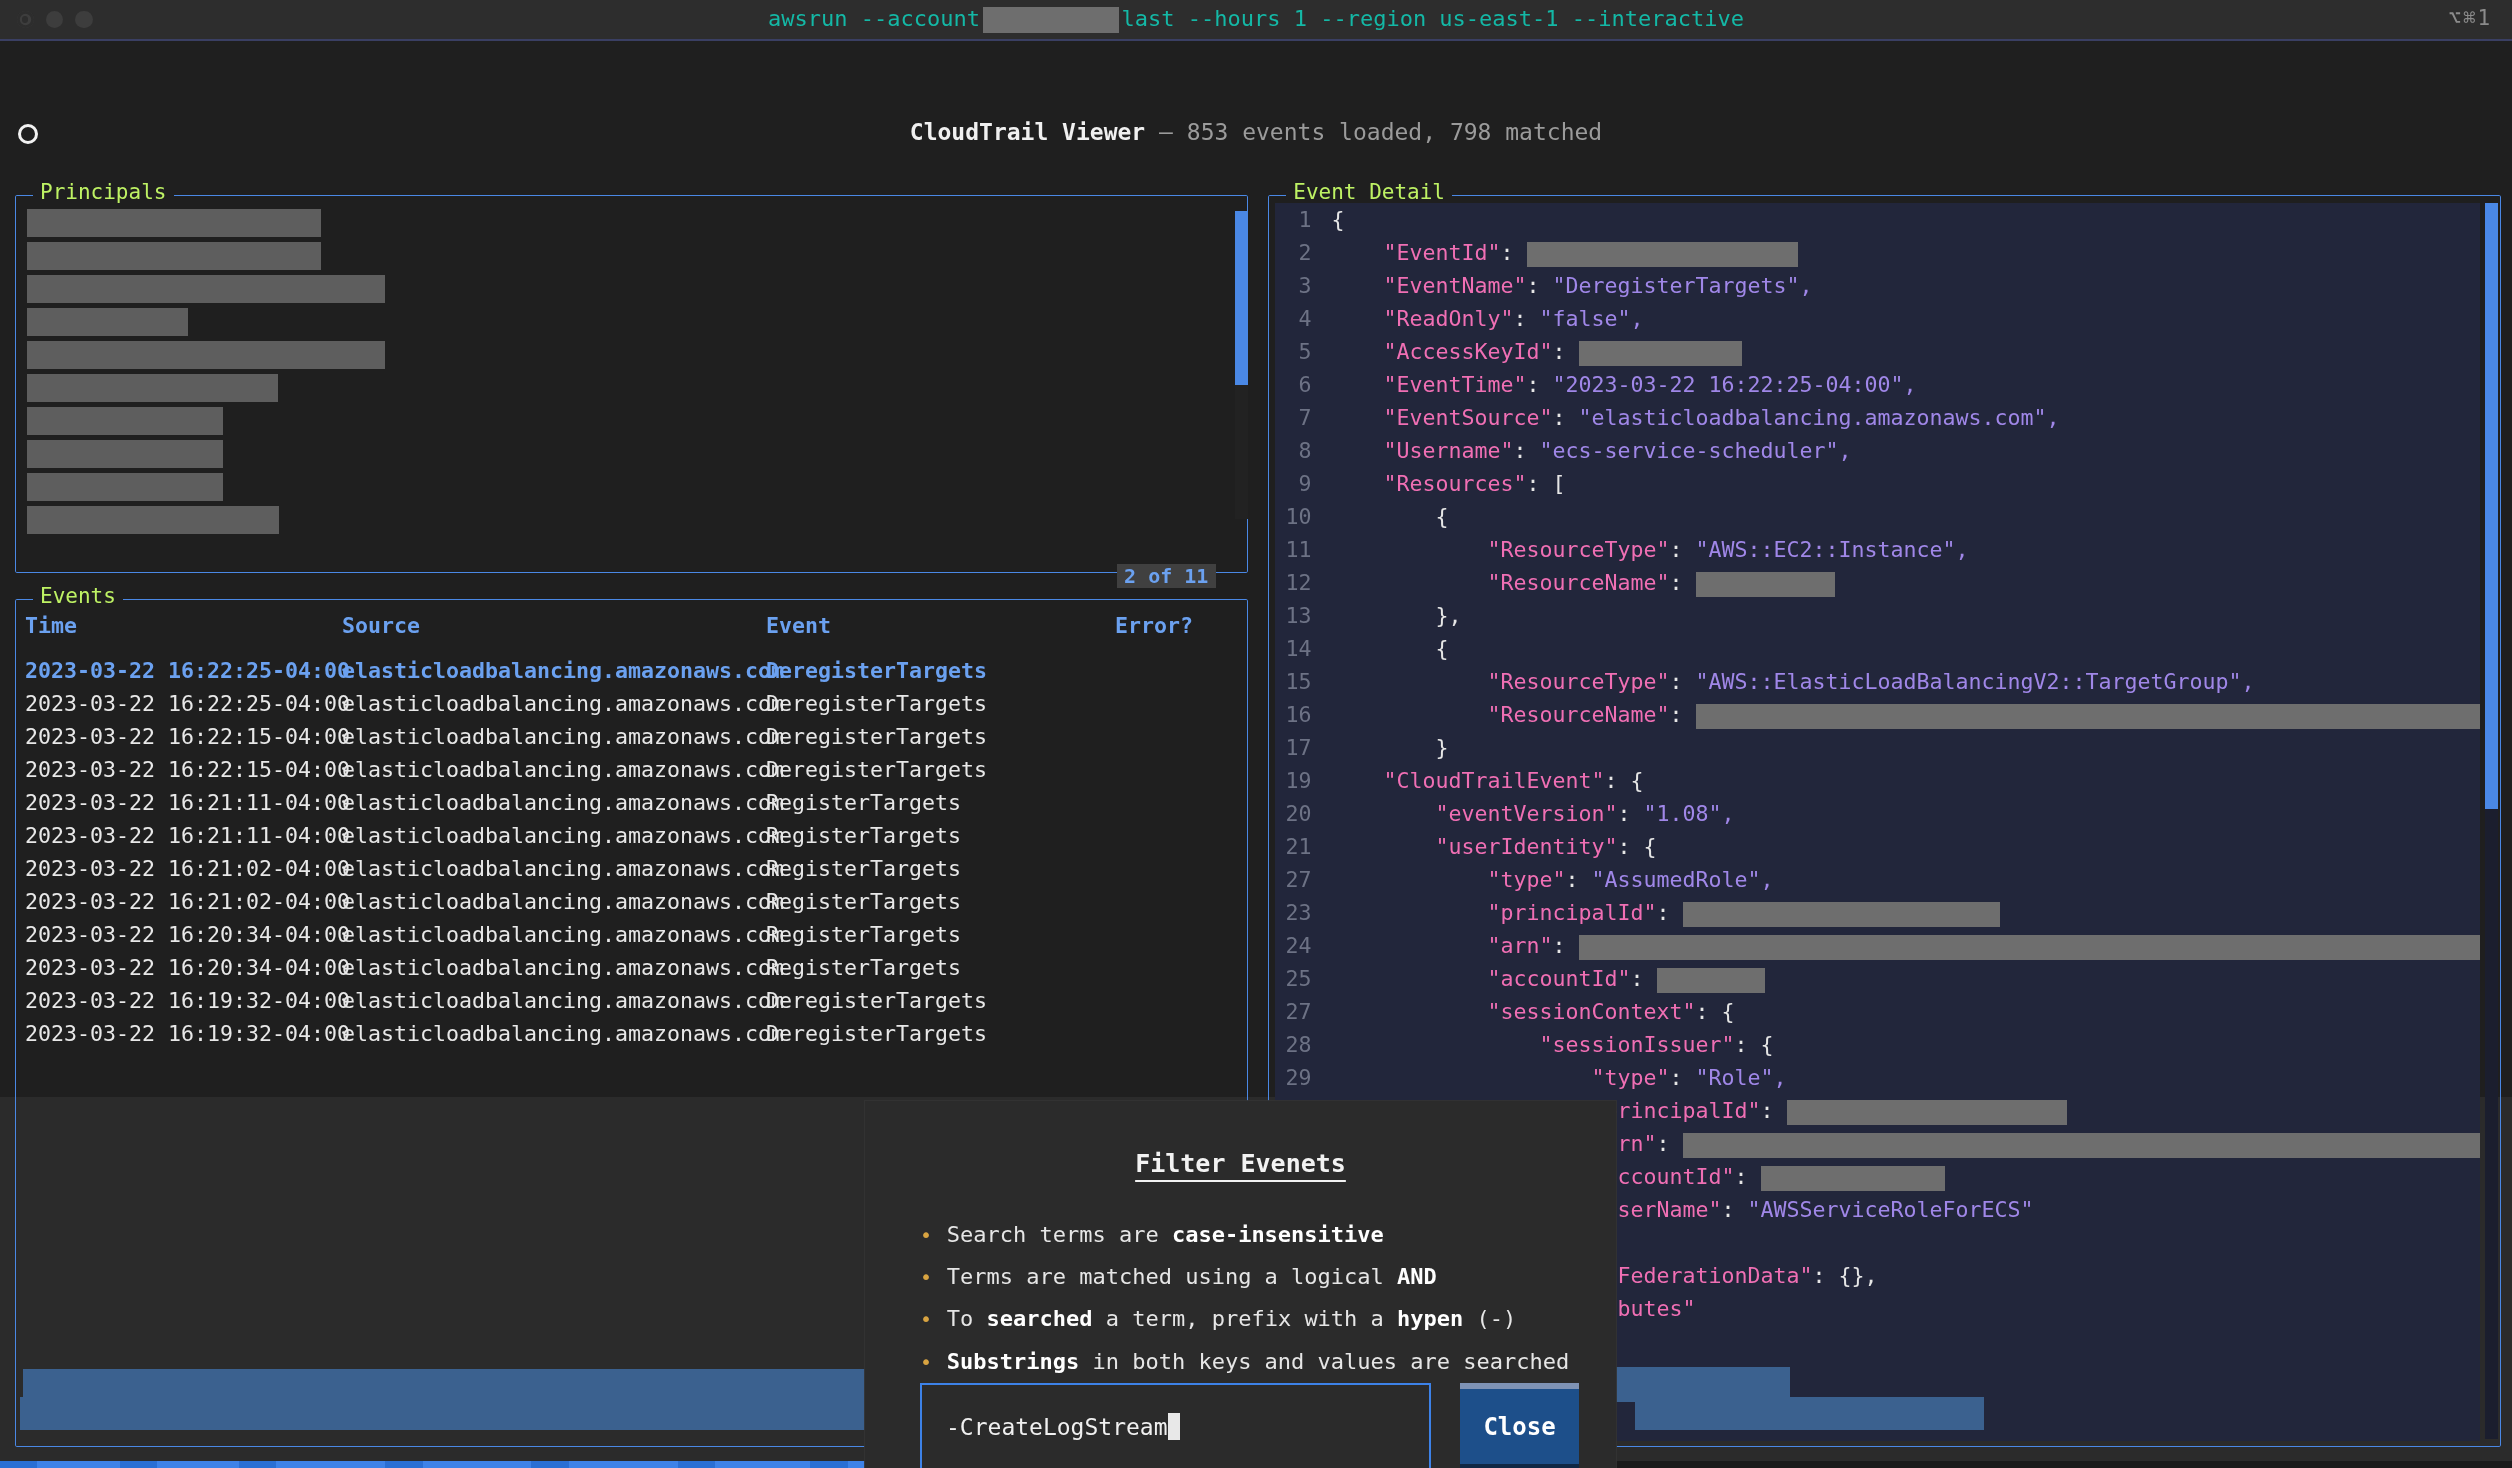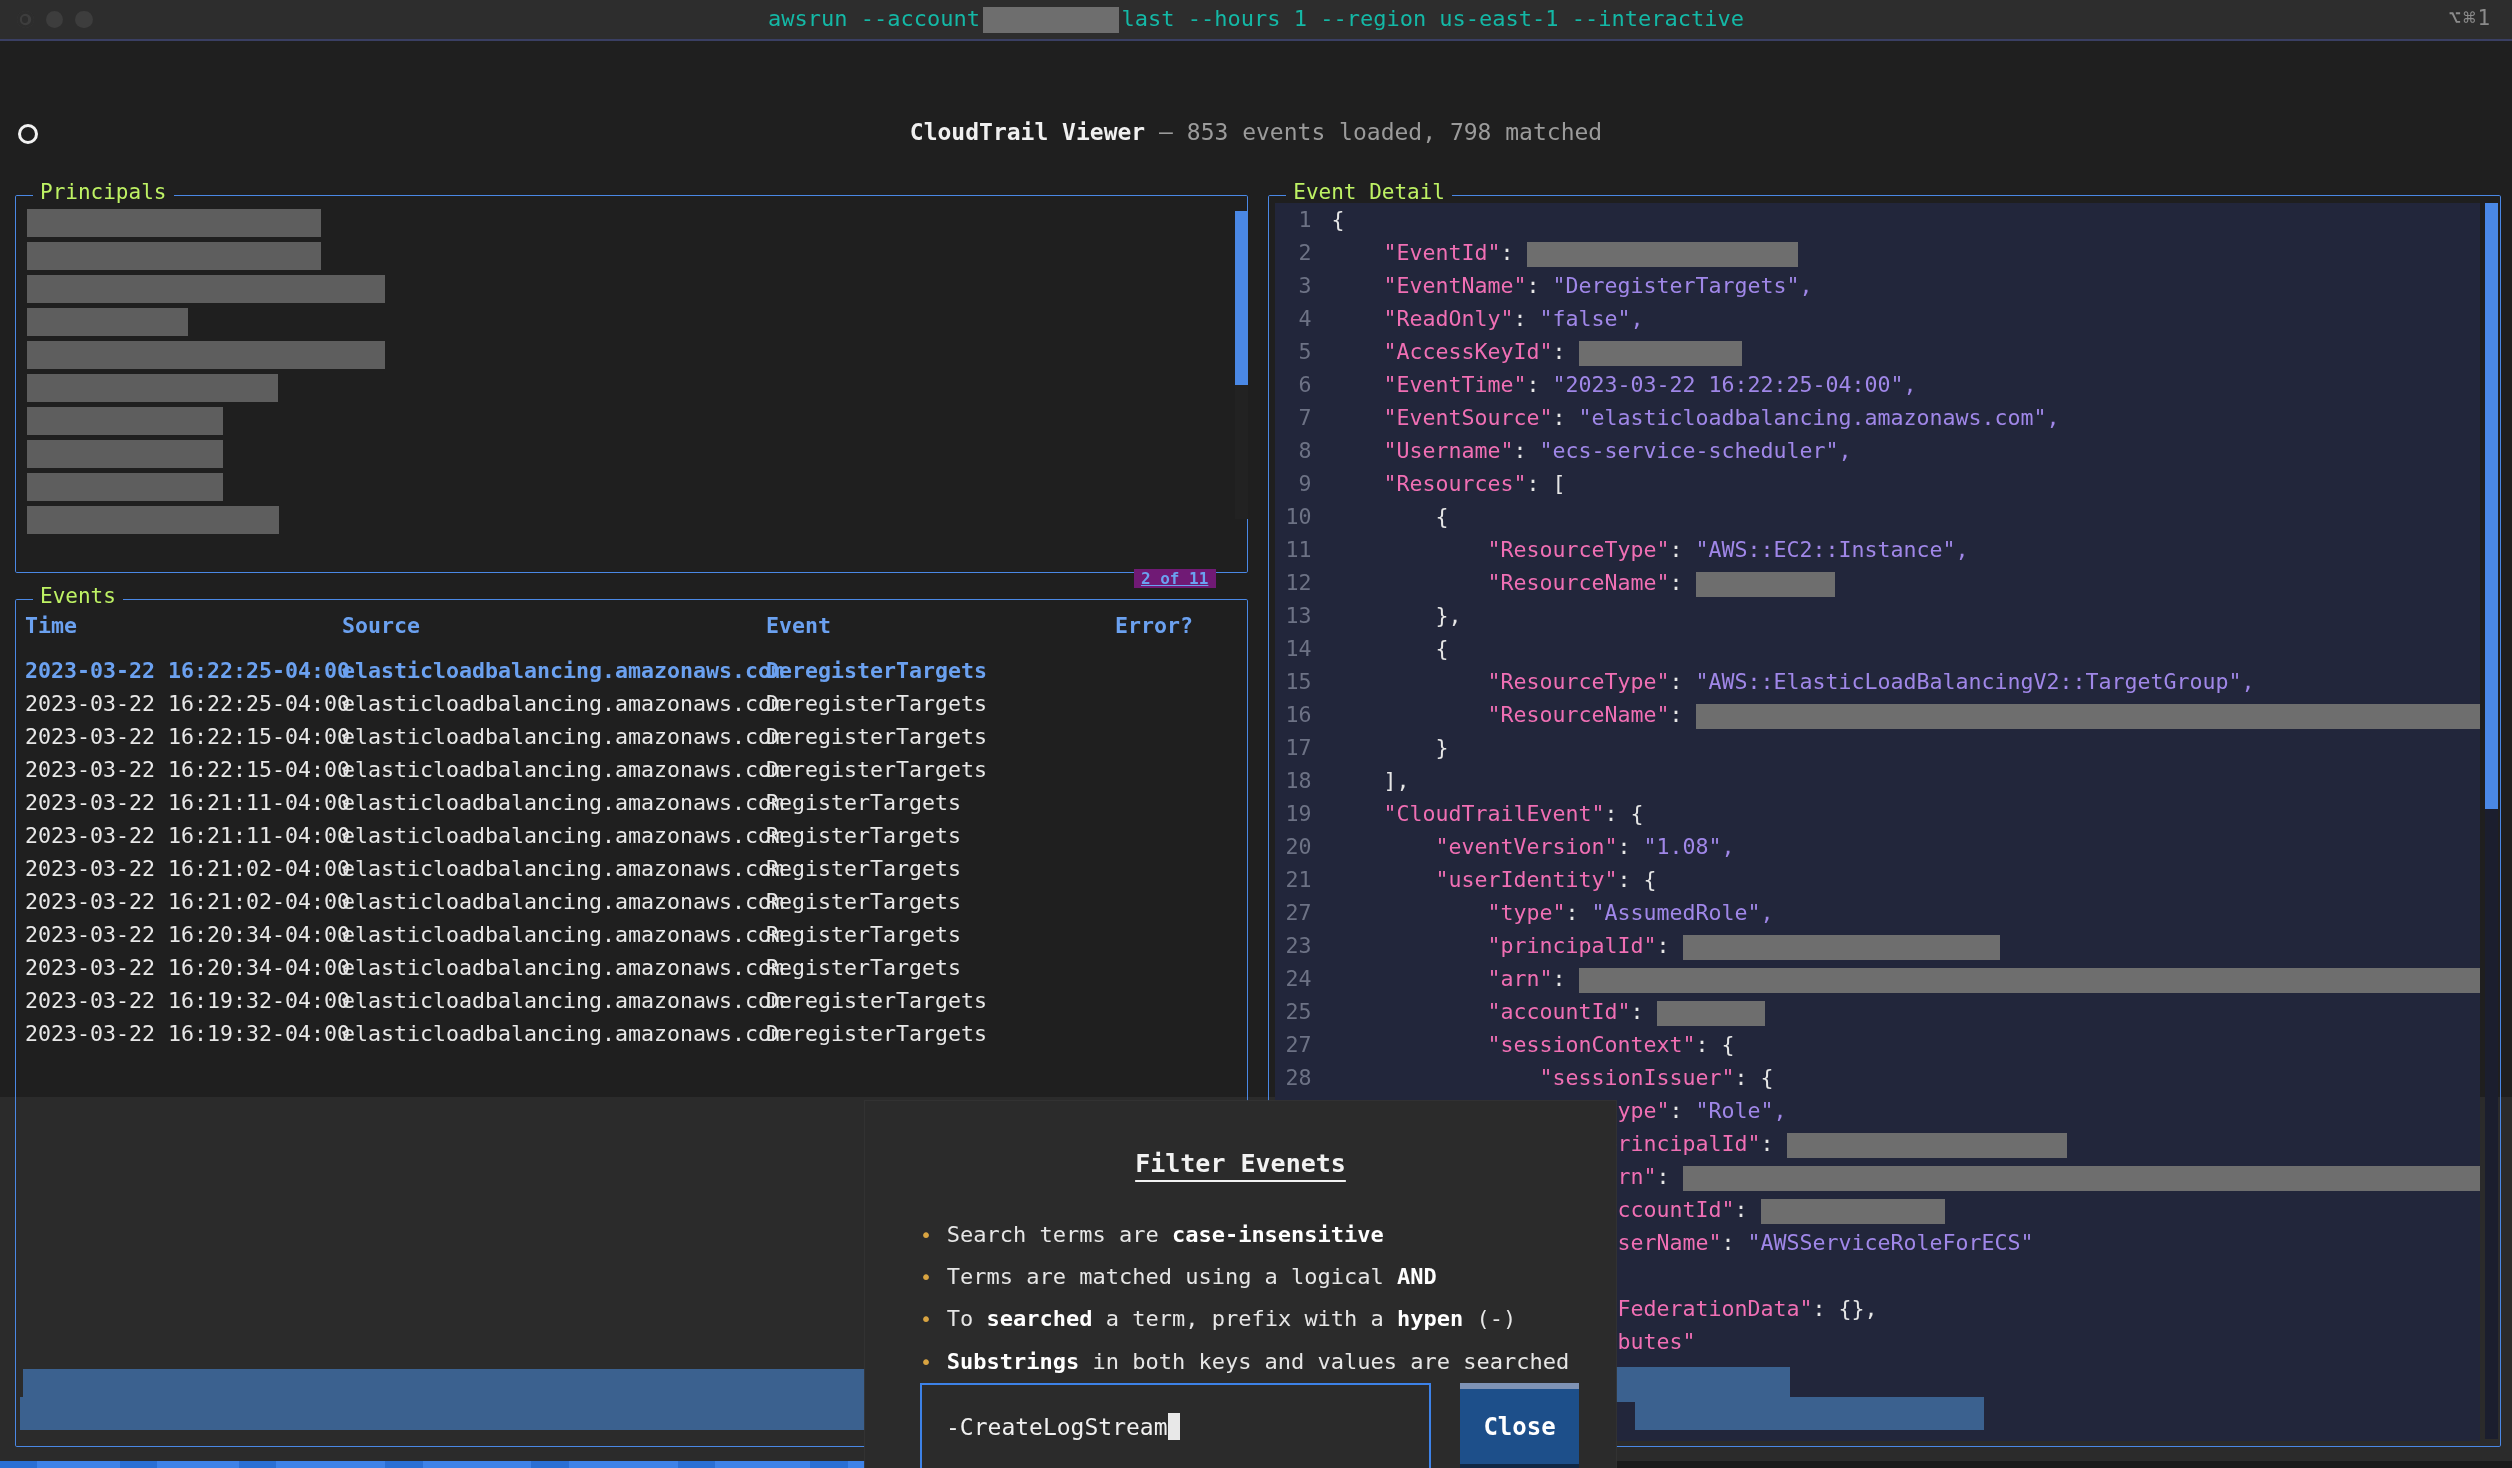--- a/index.html
+++ b/index.html
@@ -62,22 +62,22 @@
     border: 1.8px solid #4a88e5;
     border-radius: 1.8px;
   }
   .panel > .legend {
     position: absolute; top: -15.6px; left: 17px;
     background: #1f1f1f; padding: 0 7.3px;
     color: #bef264; font-size: 21px; white-space: nowrap;
   }
   .panel > .legend-right {
     position: absolute; bottom: -15.6px; right: 31px;
-    background: #701a75; padding: 0 7.3px;
-    color: #6ba1f0; font-size: 16px; font-weight: bold; white-space: nowrap; text-decoration: underline;
+    background: #404040; padding: 0 7.3px;
+    color: #6ba1f0; font-size: 20px; font-weight: bold; white-space: nowrap;
   }
 
   
   #principals { left: 14.7px; top: 154px; width: 1233px; height: 378px; }
   #principals .bars { position: absolute; left: 11px; top: 13px; right: 20px; }
   .pbar { height: 28.4px; background: #5e5e5e; margin-bottom: 4.6px; }
   #principals-scroll {
     position: absolute; right: -1.8px; top: 14.7px; width: 13px; height: 308px;
     background: #222;
   }
@@ -336,21 +336,20 @@
           <div class="jline"><span class="jln">8</span><span class="jtxt">    <span class="k">"Username"</span>: <span class="s">"ecs-service-scheduler",</span></span></div>
           <div class="jline"><span class="jln">9</span><span class="jtxt">    <span class="k">"Resources"</span>: [</span></div>
           <div class="jline"><span class="jln">10</span><span class="jtxt">        {</span></div>
           <div class="jline"><span class="jln">11</span><span class="jtxt">            <span class="k">"ResourceType"</span>: <span class="s">"AWS::EC2::Instance",</span></span></div>
           <div class="jline"><span class="jln">12</span><span class="jtxt">            <span class="k">"ResourceName"</span>: <span class="redbox" style="width: 139px;"></span></span></div>
           <div class="jline"><span class="jln">13</span><span class="jtxt">        },</span></div>
           <div class="jline"><span class="jln">14</span><span class="jtxt">        {</span></div>
           <div class="jline"><span class="jln">15</span><span class="jtxt">            <span class="k">"ResourceType"</span>: <span class="s">"AWS::ElasticLoadBalancingV2::TargetGroup",</span></span></div>
           <div class="jline"><span class="jln">16</span><span class="jtxt">            <span class="k">"ResourceName"</span>: <span class="redbox" style="width: 817px;"></span></span></div>
           <div class="jline"><span class="jln">17</span><span class="jtxt">        }</span></div>
-          <div class="jline"><span class="jln">18</span><span class="jtxt">    ],</span></div>
           <div class="jline"><span class="jln">19</span><span class="jtxt">    <span class="k">"CloudTrailEvent"</span>: {</span></div>
           <div class="jline"><span class="jln">20</span><span class="jtxt">        <span class="k">"eventVersion"</span>: <span class="s">"1.08",</span></span></div>
           <div class="jline"><span class="jln">21</span><span class="jtxt">        <span class="k">"userIdentity"</span>: {</span></div>
           <div class="jline"><span class="jln">27</span><span class="jtxt">            <span class="k">"type"</span>: <span class="s">"AssumedRole",</span></span></div>
           <div class="jline"><span class="jln">23</span><span class="jtxt">            <span class="k">"principalId"</span>: <span class="redbox" style="width: 317px;"></span></span></div>
           <div class="jline"><span class="jln">24</span><span class="jtxt">            <span class="k">"arn"</span>: <span class="redbox" style="width: 927px;"></span></span></div>
           <div class="jline"><span class="jln">25</span><span class="jtxt">            <span class="k">"accountId"</span>: <span class="redbox" style="width: 108px;"></span></span></div>
           <div class="jline"><span class="jln">27</span><span class="jtxt">            <span class="k">"sessionContext"</span>: {</span></div>
           <div class="jline"><span class="jln">28</span><span class="jtxt">                <span class="k">"sessionIssuer"</span>: {</span></div>
           <div class="jline"><span class="jln">29</span><span class="jtxt">                    <span class="k">"type"</span>: <span class="s">"Role",</span></span></div>

